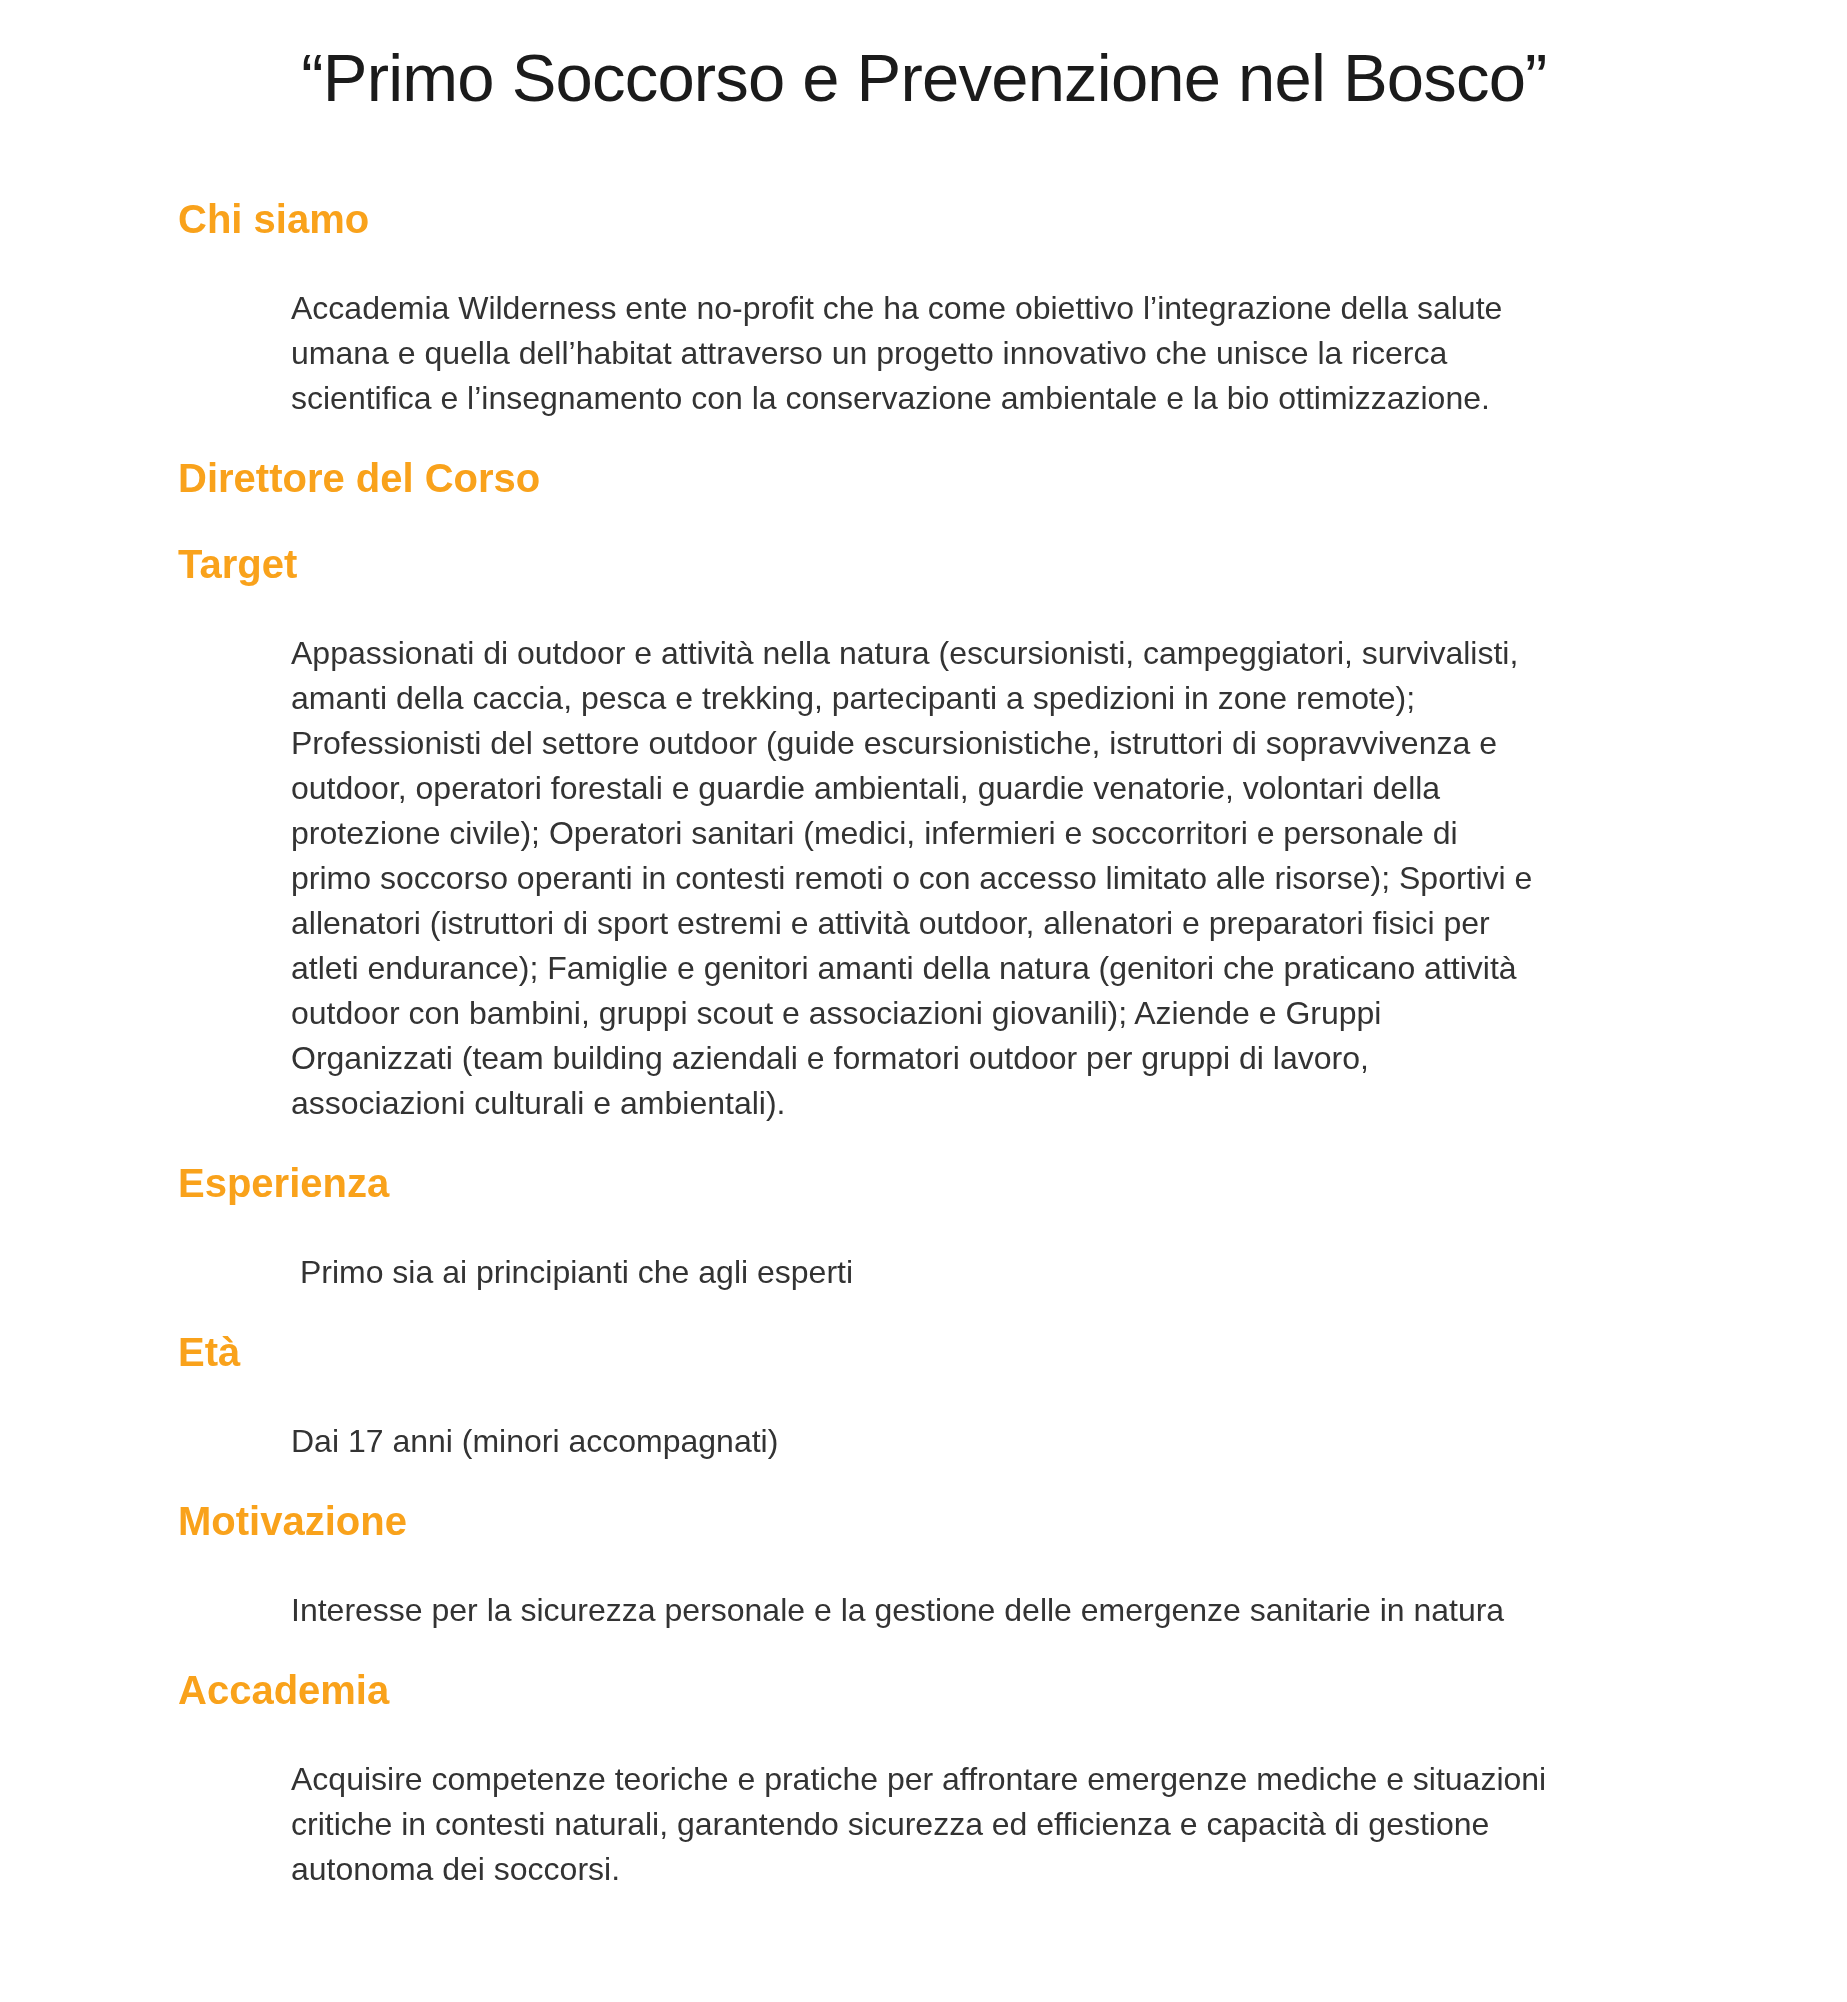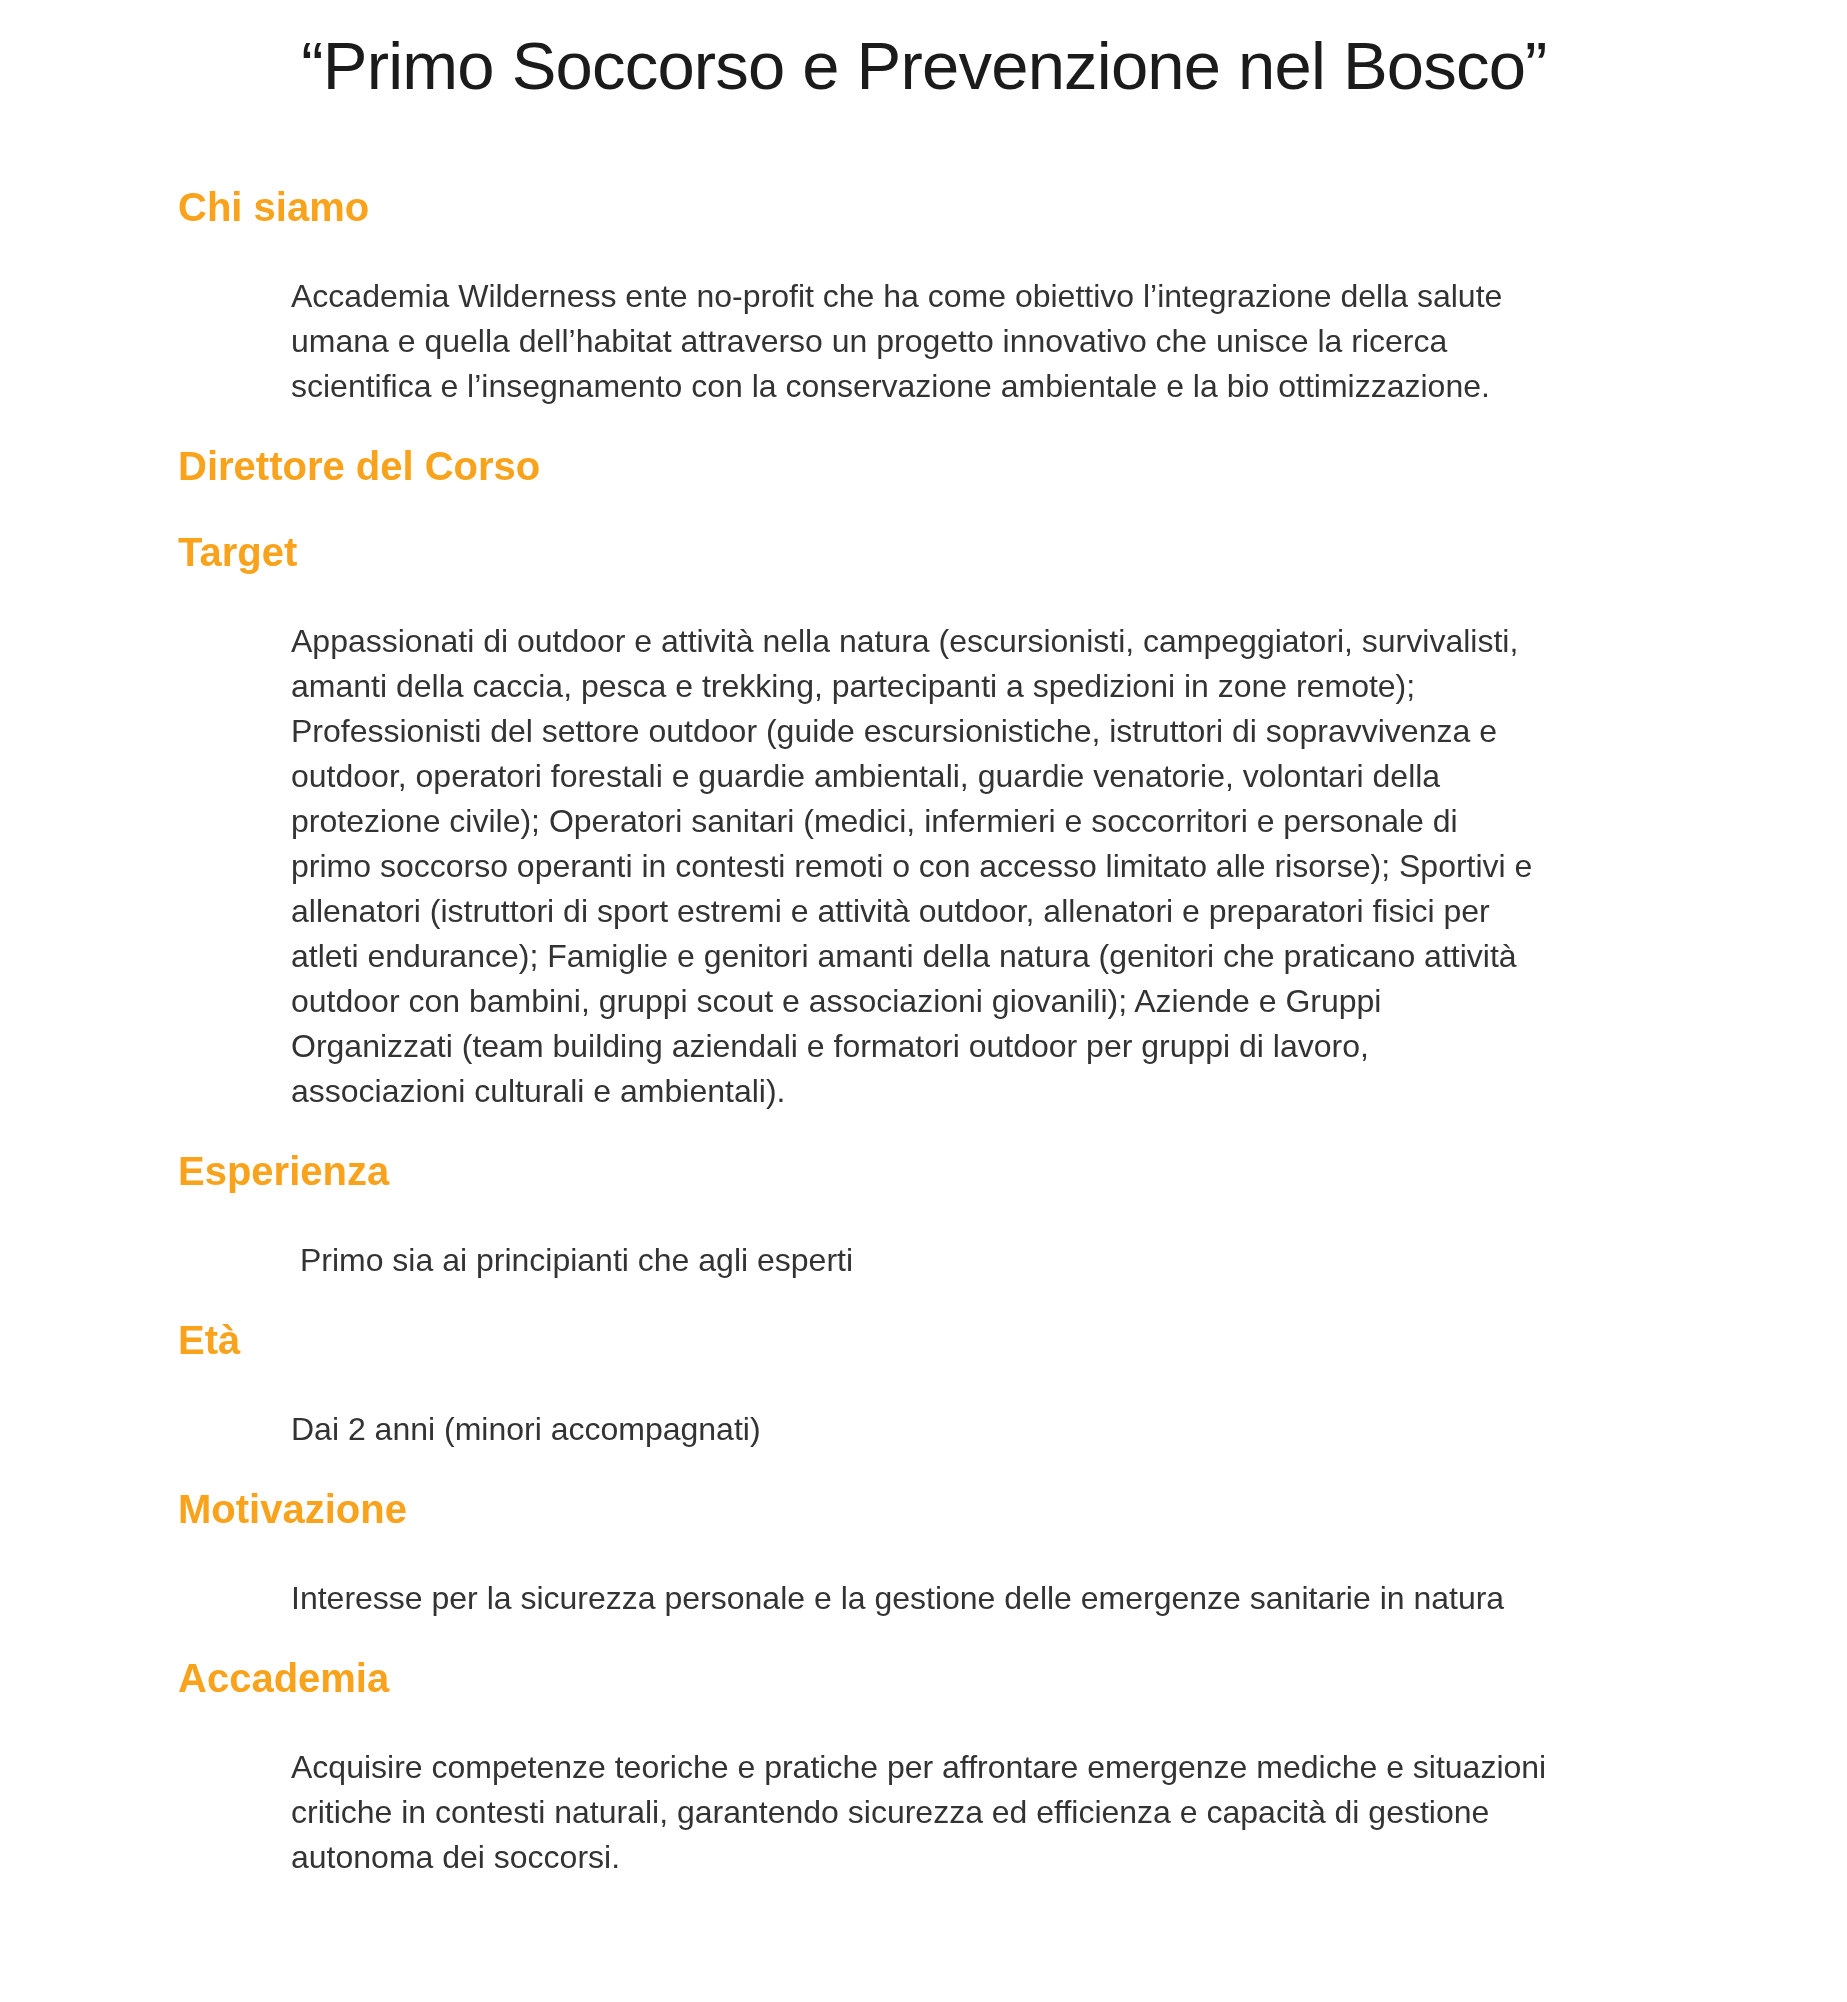--- a/index.html
+++ b/index.html
@@ -11,21 +11,21 @@
     width: 1848px;
     font-family: "Liberation Sans", "DejaVu Sans", sans-serif;
   }
   main.page {
     width: 1848px;
     min-height: 2002px;
     background: #ffffff;
     padding-top: 22px;
   }
   h1.title {
-    margin: 0;
+    margin: 12px;
     padding: 0 62px;
     text-align: center;
     font-size: 67px;
     font-weight: 400;
     line-height: 88px;
     letter-spacing: -0.8px;
     color: var(--title-ink);
     white-space: nowrap;
   }
   .doc {
@@ -84,21 +84,21 @@
 associazioni culturali e ambientali).</p>
     </section>
 
     <section class="block">
       <h2 class="heading">Esperienza</h2>
       <p class="body-text"> Primo sia ai principianti che agli esperti</p>
     </section>
 
     <section class="block">
       <h2 class="heading">Età</h2>
-      <p class="body-text">Dai 2 anni (minori accompagnati)</p>
+      <p class="body-text">Dai 17 anni (minori accompagnati)</p>
     </section>
 
     <section class="block">
       <h2 class="heading">Motivazione</h2>
       <p class="body-text">Interesse per la sicurezza personale e la gestione delle emergenze sanitarie in natura</p>
     </section>
 
     <section class="block">
       <h2 class="heading">Accademia</h2>
       <p class="body-text">Acquisire competenze teoriche e pratiche per affrontare emergenze mediche e situazioni

